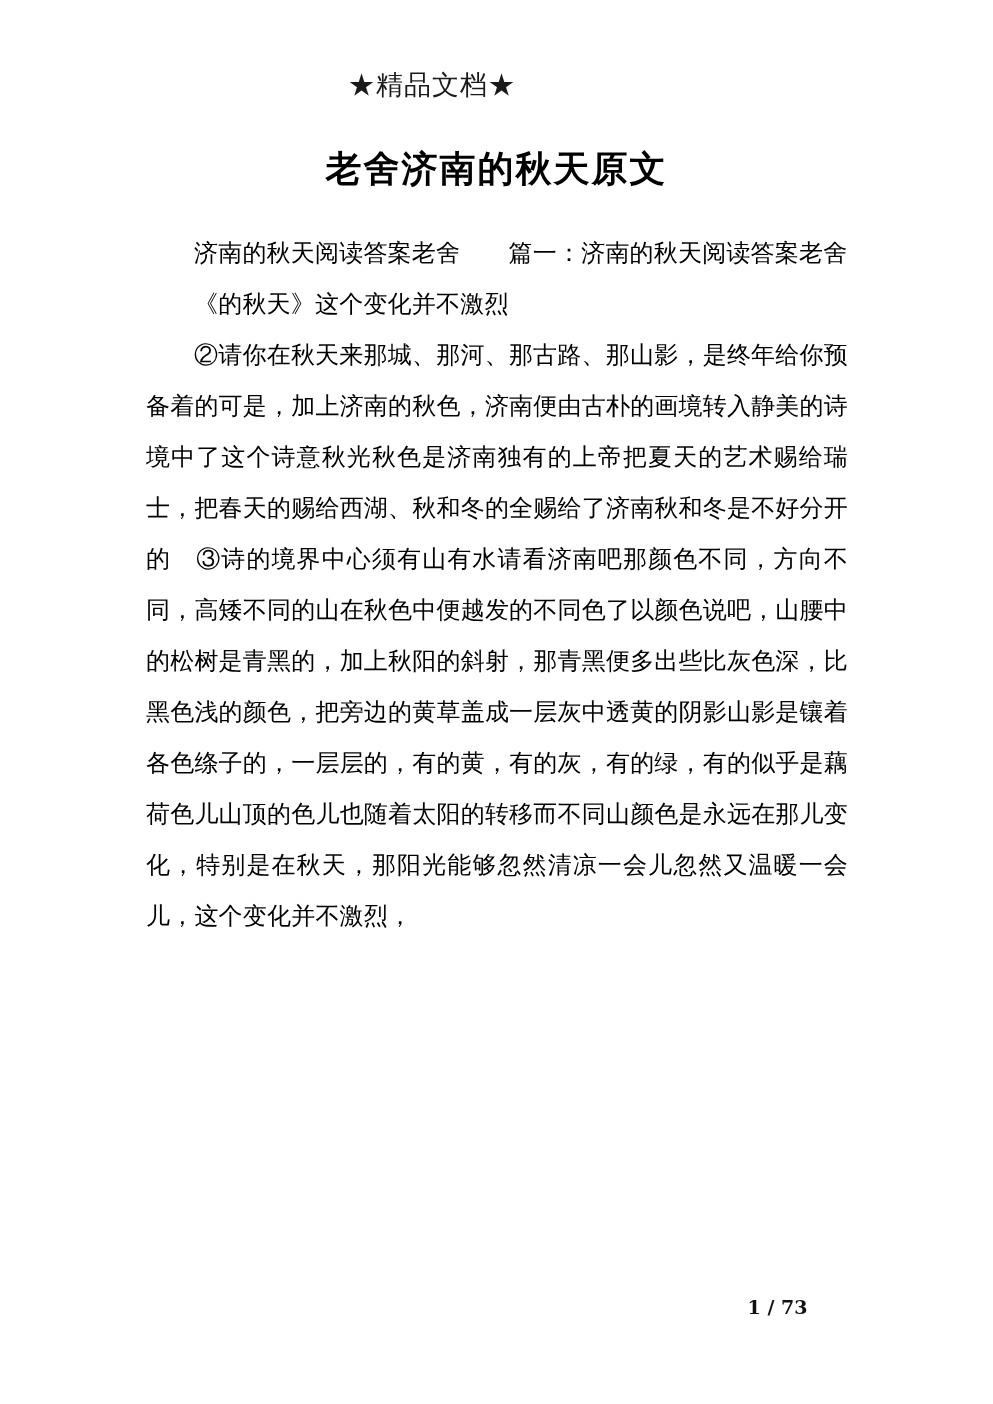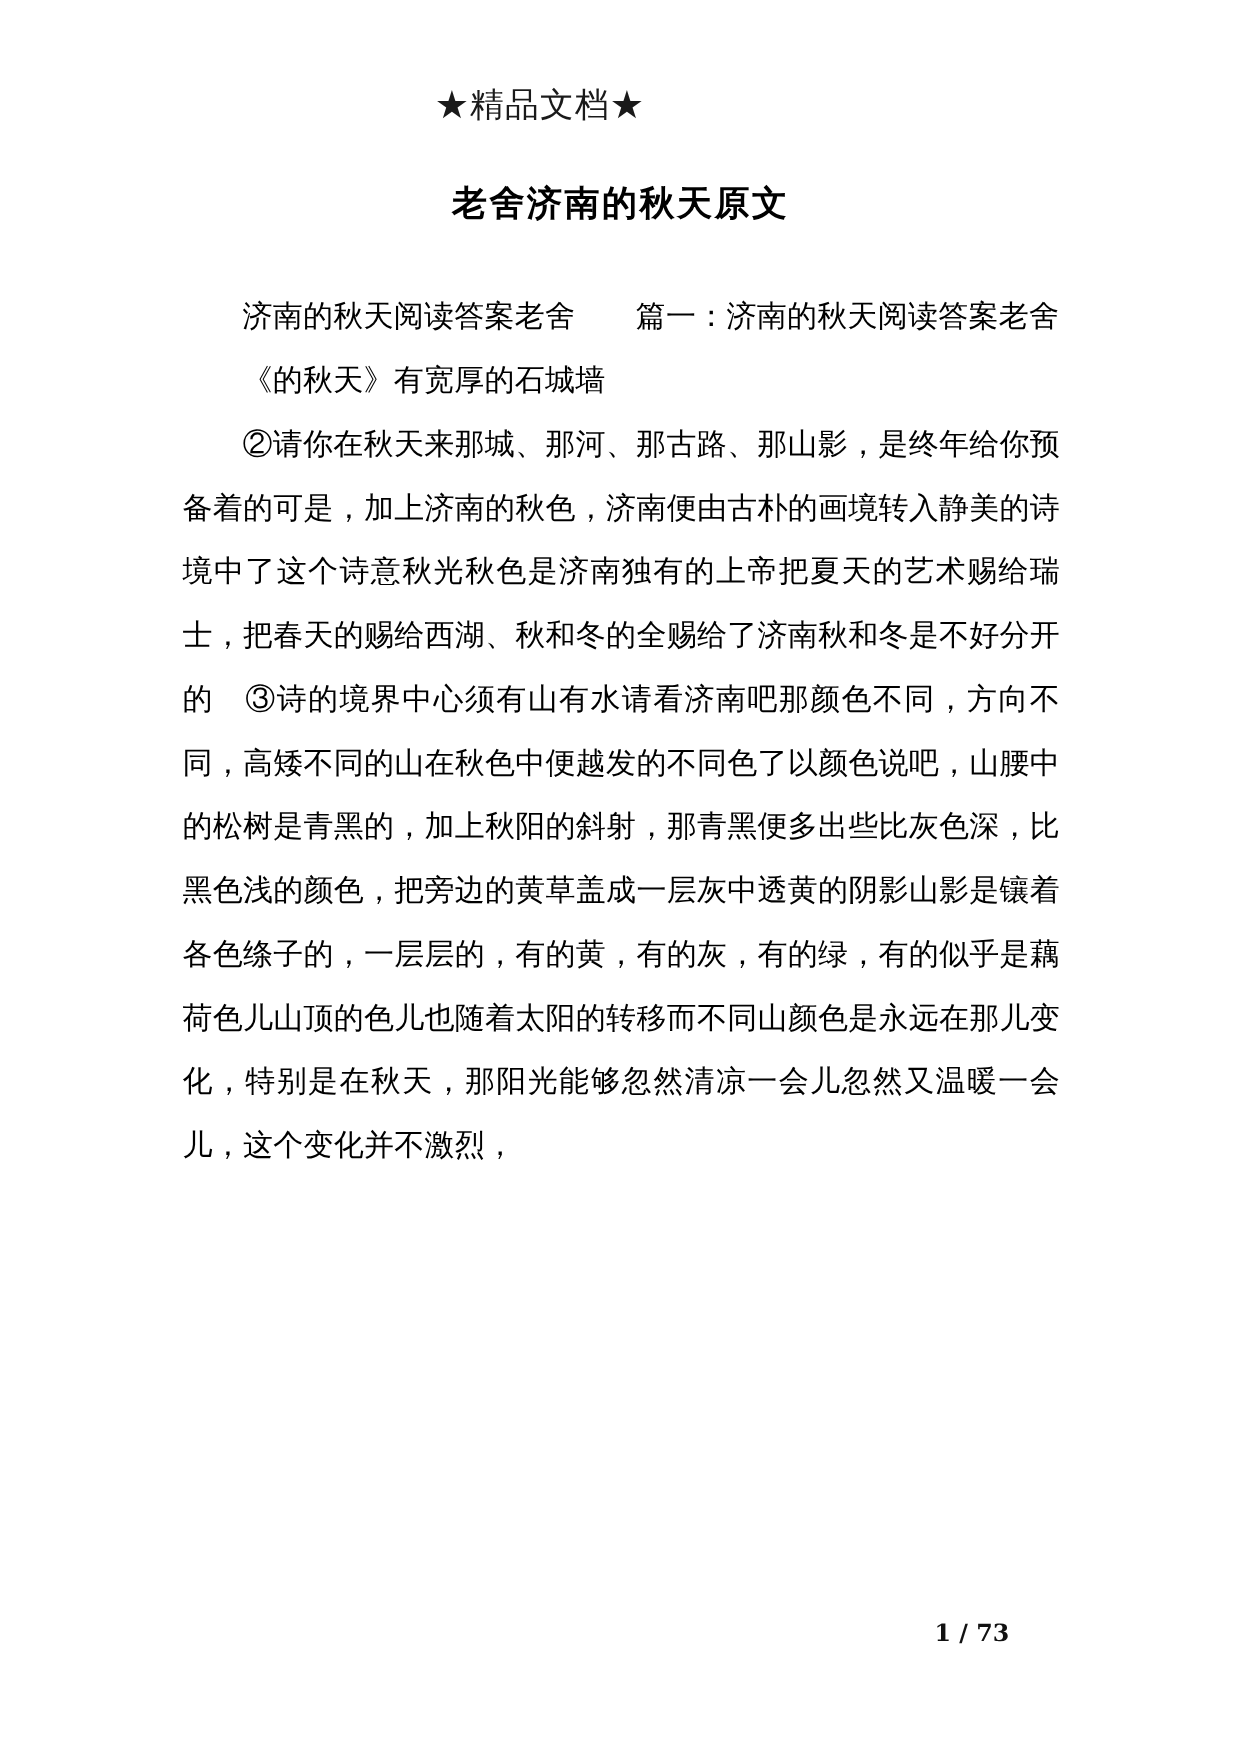--- a/index.html
+++ b/index.html
@@ -40,21 +40,21 @@
   }
 
   
   .doc-title {
     position: absolute;
     top: 116px;
     left: 0;
     width: 993px;
     text-align: center;
     font-family: "DejaVu Serif", "Liberation Serif", serif;
-    font-size: 28px;
+    font-size: 36px;
     font-weight: 700;
     line-height: 56px;
     letter-spacing: 2px;
     color: #000000;
     white-space: nowrap;
   }
 
   
   .doc-body {
     position: absolute;
@@ -119,21 +119,21 @@
 <div class="page">
 
   <div class="doc-header">★精品文档★</div>
 
   <h1 class="doc-title">老舍济南的秋天原文</h1>
 
   <div class="doc-body">
 
     <p class="para indent">济南的秋天阅读答案老舍　　篇一：济南的秋天阅读答案老舍</p>
 
-    <p class="para indent">《的秋天》有宽厚的石城墙</p>
+    <p class="para indent">《的秋天》这个变化并不激烈</p>
 
 
     <p class="para indent">②请你在秋天来那城、那河、那古路、那山影，是终年给你预备着的可是，加上济南的秋色，济南便由古朴的画境转入静美的诗境中了这个诗意秋光秋色是济南独有的上帝把夏天的艺术赐给瑞士，把春天的赐给西湖、秋和冬的全赐给了济南秋和冬是不好分开的　③诗的境界中心须有山有水请看济南吧那颜色不同，方向不同，高矮不同的山在秋色中便越发的不同色了以颜色说吧，山腰中的松树是青黑的，加上秋阳的斜射，那青黑便多出些比灰色深，比黑色浅的颜色，把旁边的黄草盖成一层灰中透黄的阴影山影是镶着各色绦子的，一层层的，有的黄，有的灰，有的绿，有的似乎是藕荷色儿山顶的色儿也随着太阳的转移而不同山颜色是永远在那儿变化，特别是在秋天，那阳光能够忽然清凉一会儿忽然又温暖一会儿，这个变化并不激烈，</p>
 
   </div>
 
   <div class="page-footer">
     <span class="page-number">1 / 73</span>
   </div>
 

